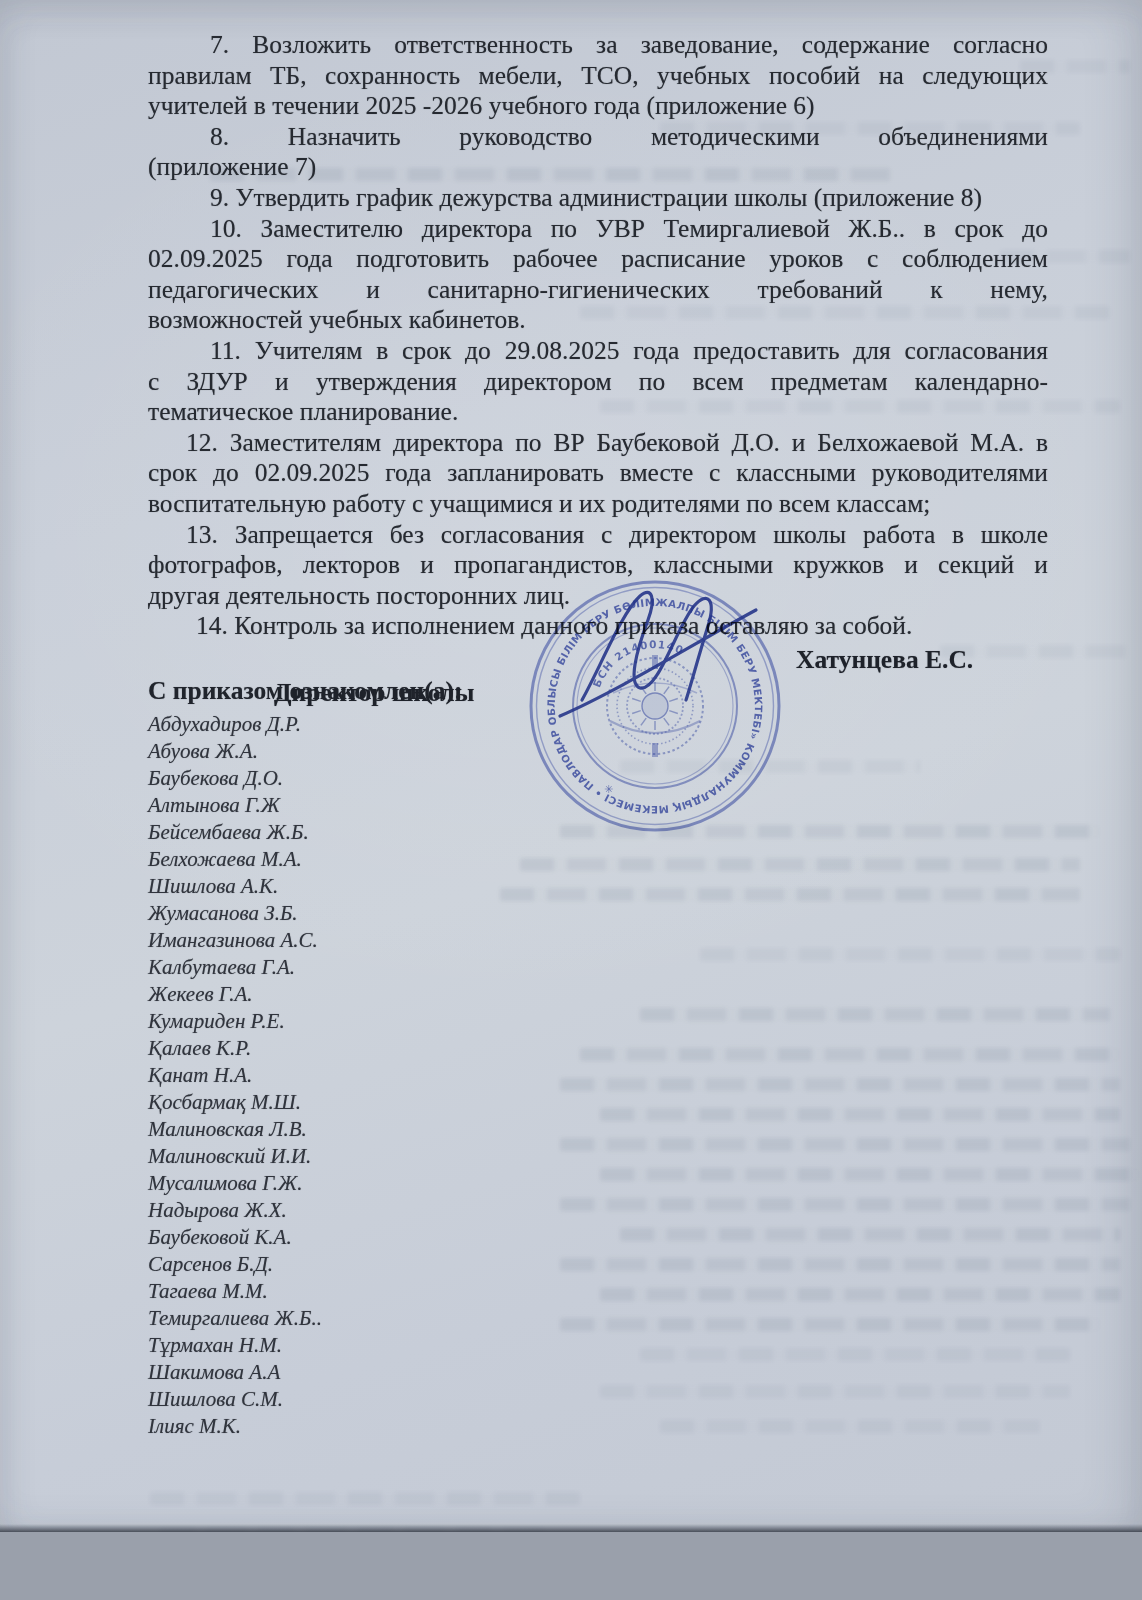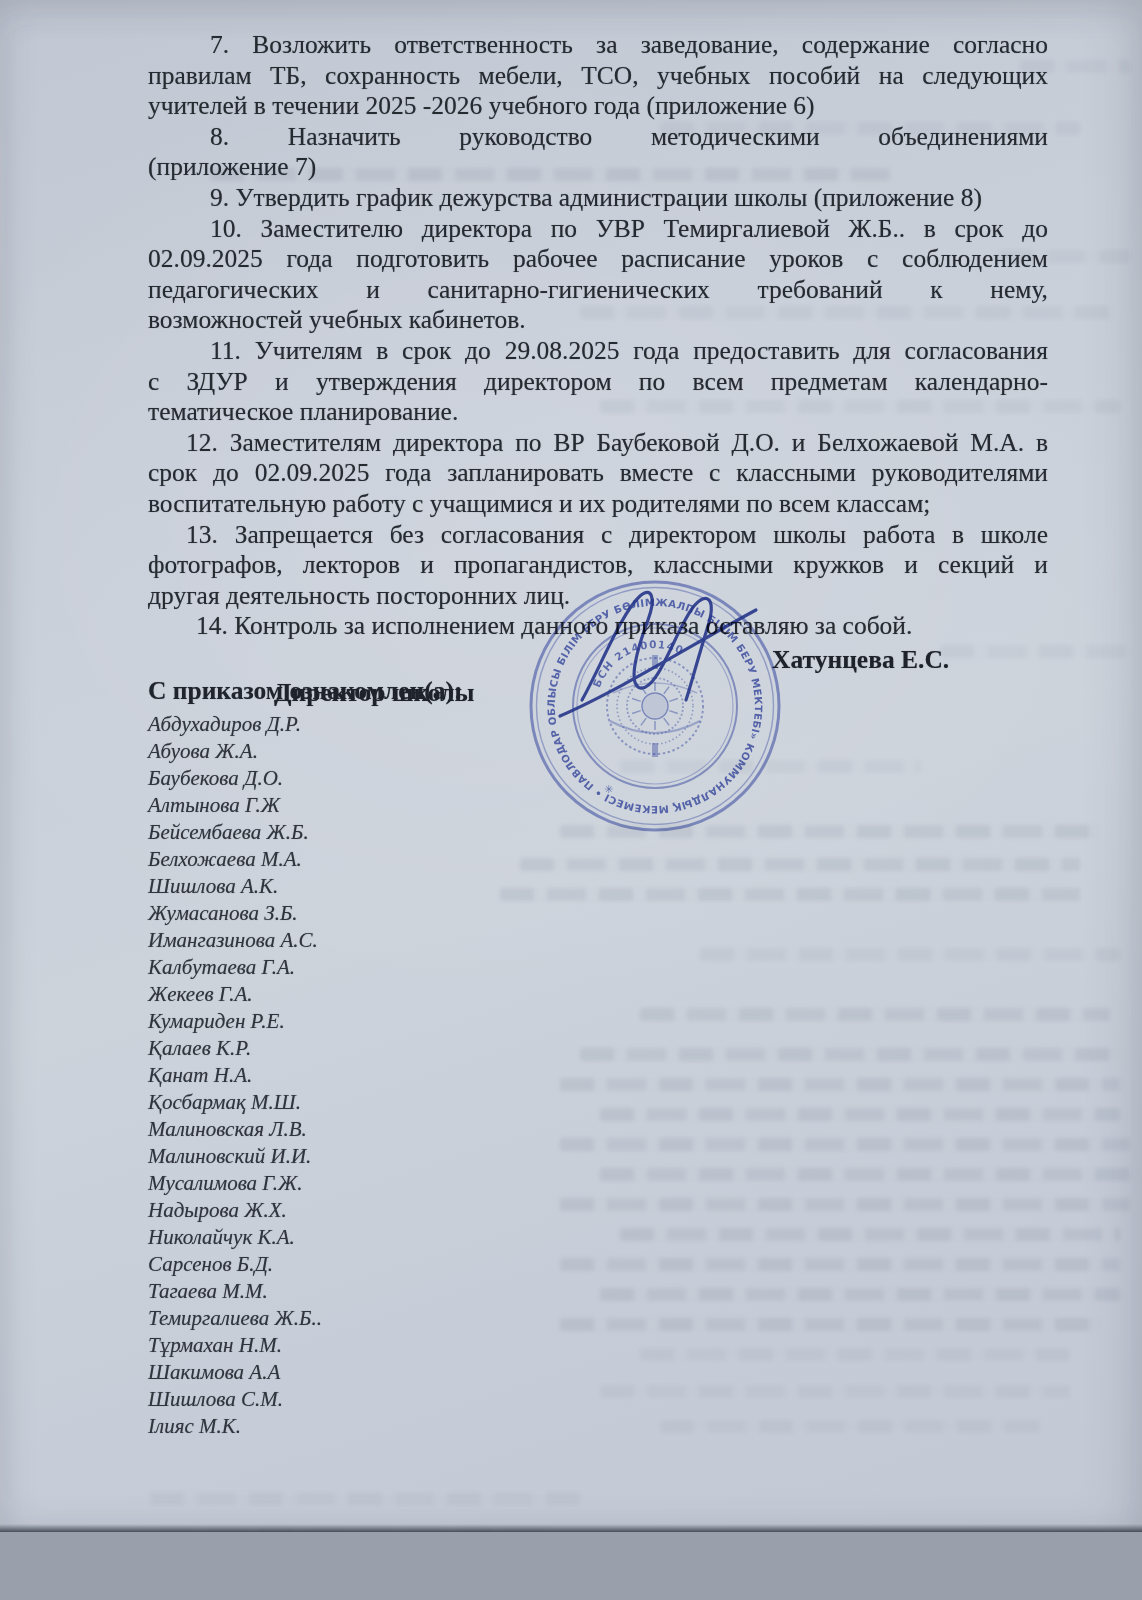--- a/index.html
+++ b/index.html
@@ -20,21 +20,21 @@
     text-shadow:0 0 1px rgba(38,42,49,.45);
     filter:blur(.22px);
   }
   .line { text-align:justify; text-align-last:left; }
   .line.stretch { text-align-last:justify; }
   .line.first { text-indent:62px; }
   .para.small .line.first { text-indent:38px; }
   .para.mid .line.first { text-indent:48px; }
   .director-row { position:relative; height:31px; margin-top:3px; font-weight:bold; color:#1e222a; }
   .director-label { position:absolute; left:126px; white-space:nowrap;margin-top:33px; }
-  .director-name  { position:absolute; left:624px; white-space:nowrap; }
+  .director-name  { position:absolute; left:648px; white-space:nowrap; }
   .ack { font-weight:bold; color:#20242c; height:31px; }
   .names { margin-top:4px; font-style:italic; font-size:21px; line-height:27px; color:#30343d; }
   .names .name { white-space:nowrap; }
   
   .ghosts { position:absolute; inset:0; z-index:1; }
   .ghost {
     position:absolute; height:13px; border-radius:2px;
     background:repeating-linear-gradient(90deg,
       rgba(92,106,128,.17) 0px, rgba(92,106,128,.17) 34px,
       rgba(92,106,128,.02) 34px, rgba(92,106,128,.02) 47px,
@@ -154,21 +154,21 @@
       <div class="name">Калбутаева Г.А.</div>
       <div class="name">Жекеев Г.А.</div>
       <div class="name">Кумариден Р.Е.</div>
       <div class="name">Қалаев К.Р.</div>
       <div class="name">Қанат Н.А.</div>
       <div class="name">Қосбармақ М.Ш.</div>
       <div class="name">Малиновская Л.В.</div>
       <div class="name">Малиновский И.И.</div>
       <div class="name">Мусалимова Г.Ж.</div>
       <div class="name">Надырова Ж.Х.</div>
-      <div class="name">Николайчук К.А.</div>
+      <div class="name">Баубековой К.А.</div>
       <div class="name">Сарсенов Б.Д.</div>
       <div class="name">Тагаева М.М.</div>
       <div class="name">Темиргалиева Ж.Б..</div>
       <div class="name">Тұрмахан Н.М.</div>
       <div class="name">Шакимова А.А</div>
       <div class="name">Шишлова С.М.</div>
       <div class="name">Ілияс М.К.</div>
     </div>
   </div>
 

